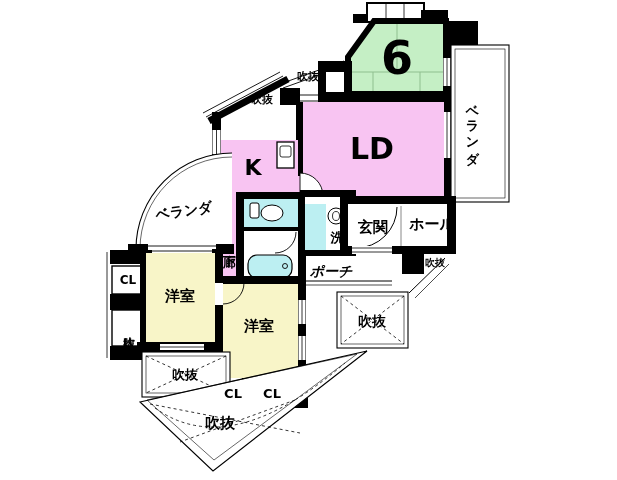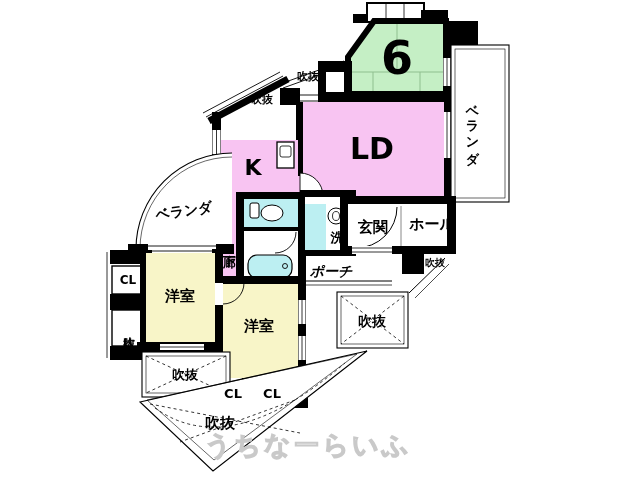--- a/index.html
+++ b/index.html
@@ -171,14 +171,13 @@
   <div class="lbl" style="left:435px;top:263px;font-size:10px;">吹抜</div>
   <div class="lbl" style="left:372px;top:321px;font-size:14px;">吹抜</div>
   <div class="lbl" style="left:128px;top:280px;font-size:12px;">CL</div>
   <div class="lbl vert" style="left:129px;top:328px;font-size:12px;">吹抜</div>
   <div class="lbl" style="left:180px;top:297px;font-size:15px;">洋室</div>
   <div class="lbl" style="left:259px;top:327px;font-size:15px;">洋室</div>
   <div class="lbl" style="left:185px;top:375px;font-size:13px;">吹抜</div>
   <div class="lbl" style="left:233px;top:394px;font-size:13px;">CL</div>
   <div class="lbl" style="left:272px;top:394px;font-size:13px;">CL</div>
   <div class="lbl" style="left:220px;top:424px;font-size:15px;">吹抜</div>
-  <div class="wm" style="left:308px;top:445px;font-size:26px;">うちなーらいふ</div>
 </div>
 
 </body></html>

